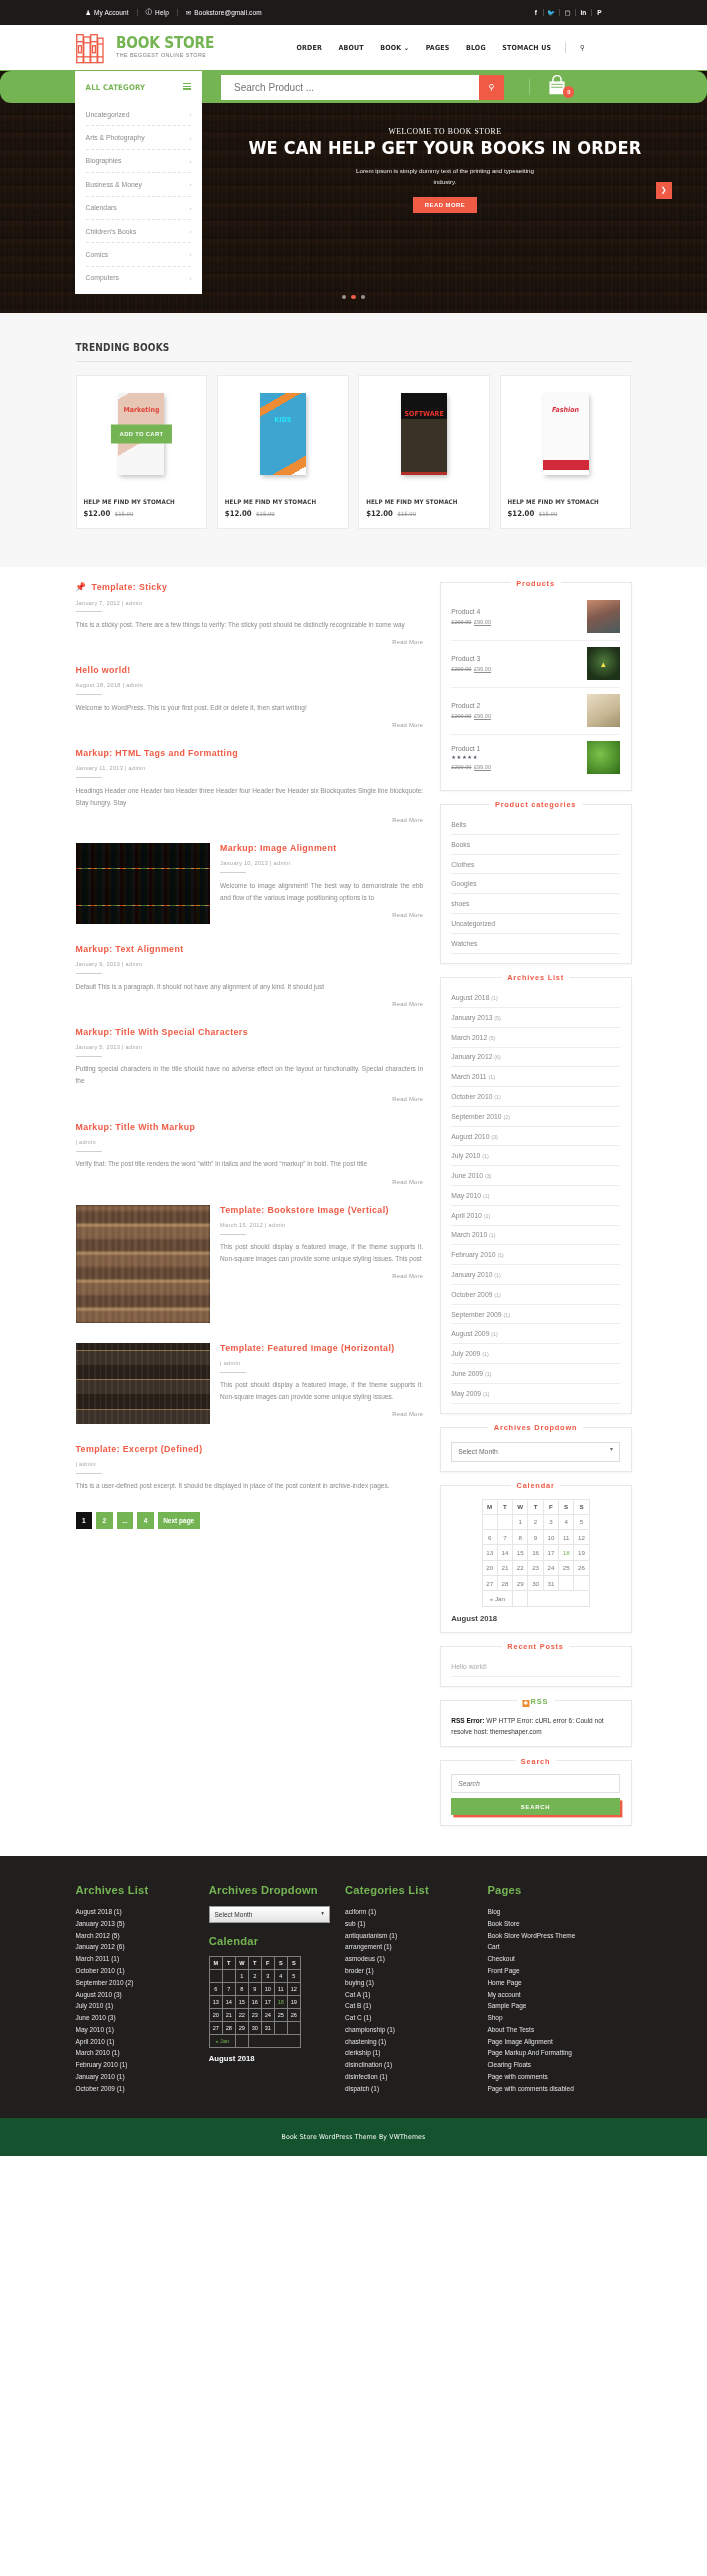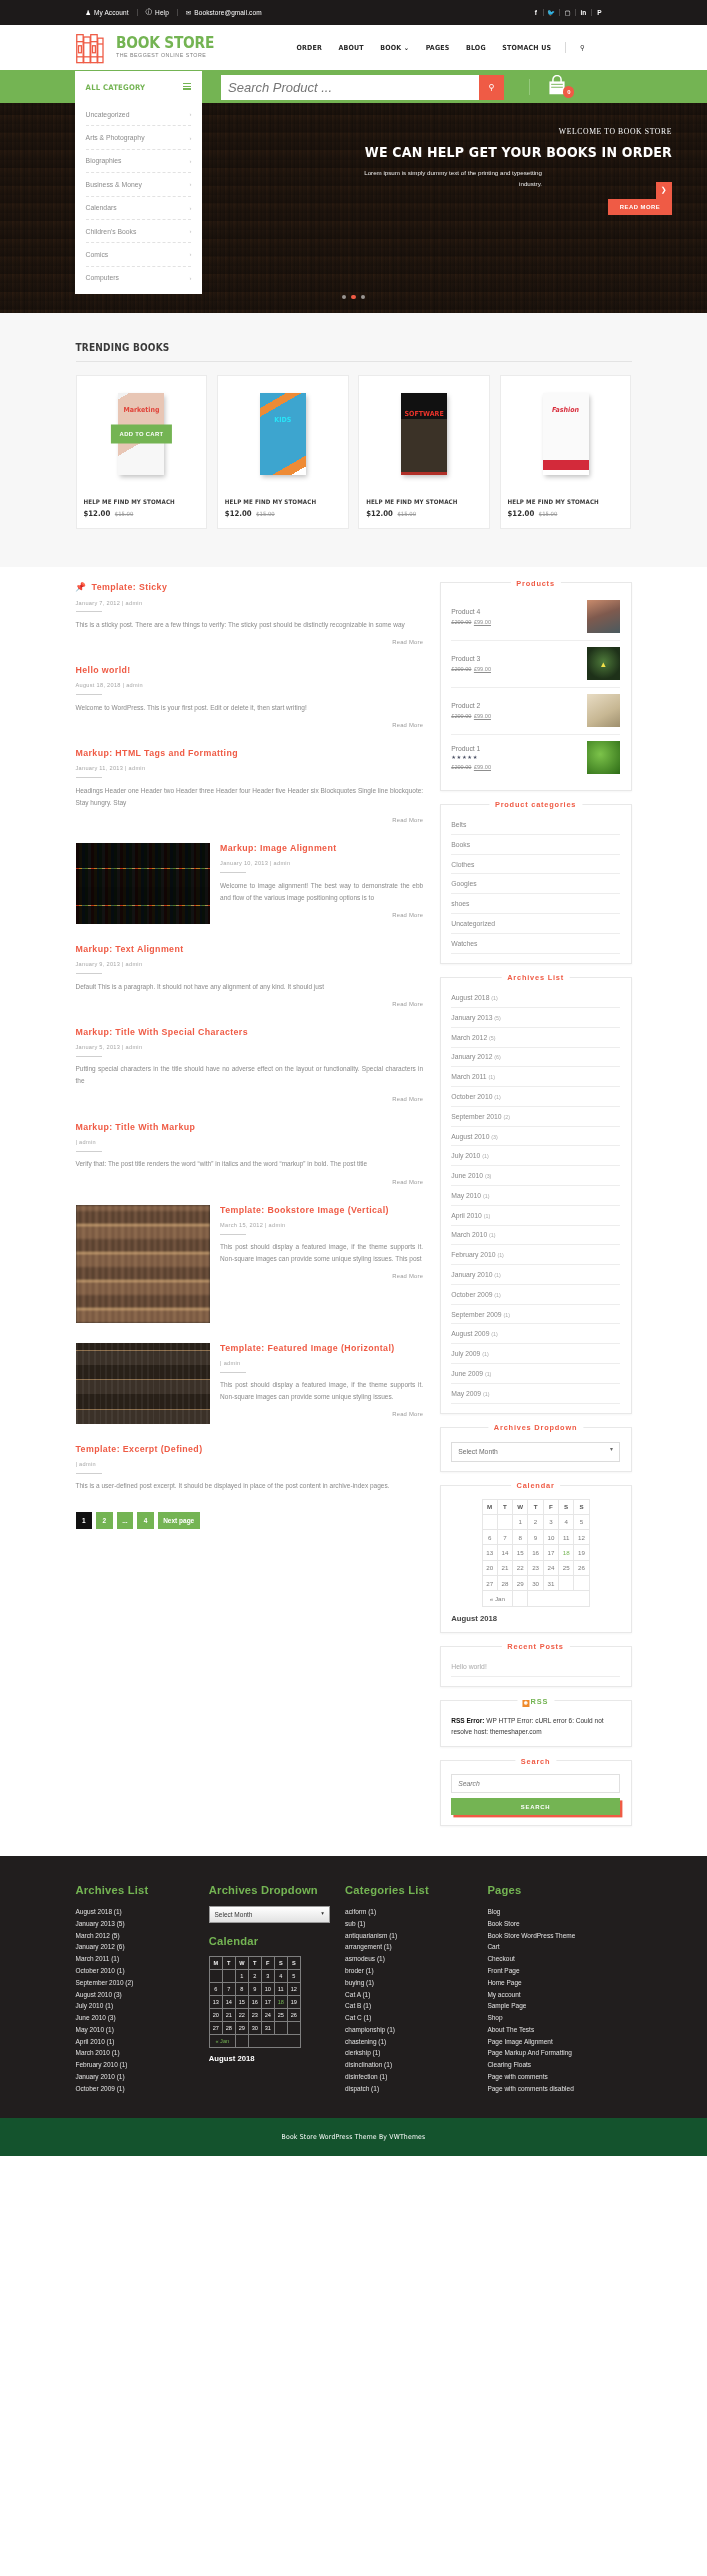--- a/index.html
+++ b/index.html
@@ -53,38 +53,38 @@
     font-weight: 600;
     font-family: "DejaVu Sans Condensed","Liberation Sans",sans-serif;
   }
   .nav-sep { width: 0.6px; height: 10.6px; background: #d8d8d8; margin: 0 5.9px; }
   .nav-search-icon { color: #ef5b45; font-size: 7.7px; }
 
   
   .hero-zone { position: relative; height: 242px; background: #74b453; overflow: hidden; }
   .searchband {
     position: absolute; top: 0; left: 0; right: 0; height: 32px;
-    background: #74b453; display: flex; align-items: center; z-index: 6;
+    background: #74b453; display: flex; align-items: center; z-index: 6; border-radius: 11px;
   }
   .cat-col { width: 127px; margin-left: 75px; }
   .cat-head {
     background: #fff; height: 32px; display: flex; align-items: center;
     justify-content: space-between; padding: 0 10.6px;
   }
   .cat-head-label { color: #74b453; font-weight: bold; font-size: 7.7px; letter-spacing: 0.2px;
     font-family: "DejaVu Sans Condensed","Liberation Sans",sans-serif;}
   .burger { width: 8.8px; }
   .burger i { display: block; height: 1.2px; background: #74b453; margin-bottom: 1.8px; }
   .search-form {
     margin-left: 19px; width: 283px; height: 25px; background: #fff;
     display: flex; align-items: center; position: relative;
   }
   .search-form input {
-    flex: 1; border: 0; outline: 0; height: 100%; padding: 0 7px;
-    font-style: italic; color: #999; font-size: 13px; font-family: "Liberation Sans", sans-serif;
+    flex: 1; border: 0; outline: 0; height: 100%; padding: 0 13px;
+    color: #999; font-size: 10px; font-family: "Liberation Sans", sans-serif;
   }
   .search-btn {
     width: 25px; height: 25px; background: #ef5b45; color: #fff; border: 0;
     cursor: pointer; font-size: 8.2px;
   }
   .cart-sep { width: 0.6px; height: 16.5px; background: #95c97c; margin-left: 25px; }
   .cart-wrap { margin-left: 17.7px; position: relative; width: 23.6px; height: 23.6px; }
   .cart-badge {
     position: absolute; right: -3.5px; bottom: 1.2px; width: 11.2px; height: 11.2px;
     background: #ef5b45; color: #fff; border-radius: 50%; font-size: 5.9px;
@@ -103,25 +103,25 @@
   .catlist .ci:last-child { border-bottom: 0; }
   .catlist .ci .chev { color: #bbb; font-size: 5.9px; }
 
   .hero {
     position: absolute; inset: 0; background: linear-gradient(rgba(20,16,12,.45),rgba(20,16,12,.45)),
       repeating-linear-gradient(180deg,#3a2f26 0px,#2a211a 8.2px,#4b3b2c 8.8px,#2f261e 17.7px),
       repeating-linear-gradient(90deg,#5a4432 0px,#43342a 3.5px,#6b4f38 4.1px,#3b2e24 8.2px);
     background-blend-mode: normal, overlay, overlay;
   }
   .hero-inner {
-    position: absolute; left: 218px; right: 35px; top: 56px; text-align: right; color: #fff;
+    position: absolute; left: 218px; right: 35px; top: 56px; text-align: center; color: #fff;
   }
   .hero-small { font-size: 7.7px; letter-spacing: 0.6px; font-family: "Liberation Serif", serif; }
   .hero-big {
-    font-size: 14px; font-weight: bold; letter-spacing: 0.2px; margin-top: 7px; line-height: 1.3;
+    font-size: 18px; font-weight: bold; letter-spacing: 0.2px; line-height: 1.3;
     font-family: "DejaVu Sans Condensed","Liberation Sans",sans-serif;
   }
   .hero-desc { font-size: 6.2px; margin-top: 7px; line-height: 1.7; max-width: 194px;
                margin-left: auto; margin-right: auto; color: #efefef; }
   .hero-btn {
     display: inline-block; margin-top: 9.4px; background: #ef5b45; color: #fff;
     font-size: 5.9px; font-weight: bold; letter-spacing: 0.5px; padding: 5.3px 11.8px;
   }
   .hero-arrow {
     position: absolute; right: 35px; top: 111px; width: 16.5px; height: 16.5px;

